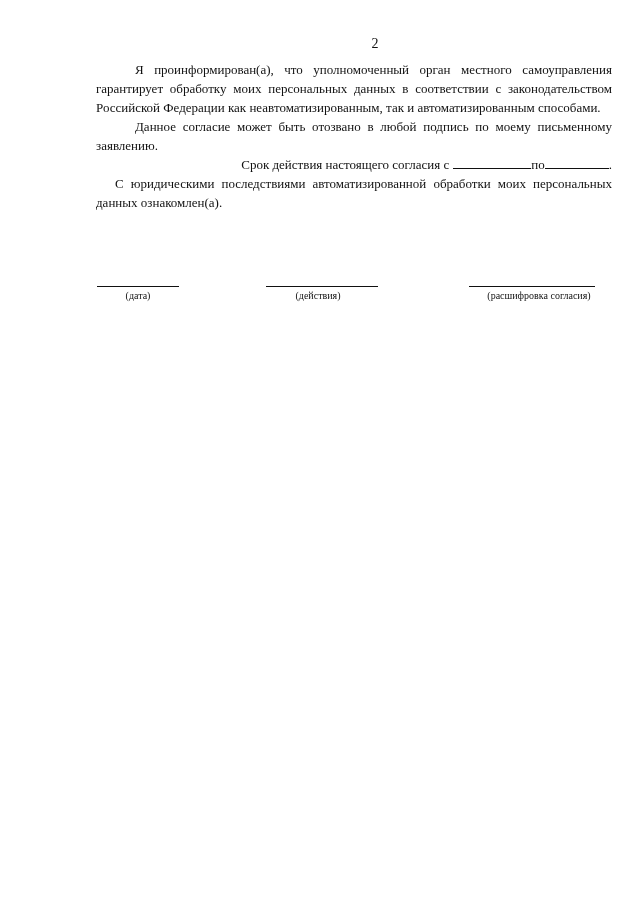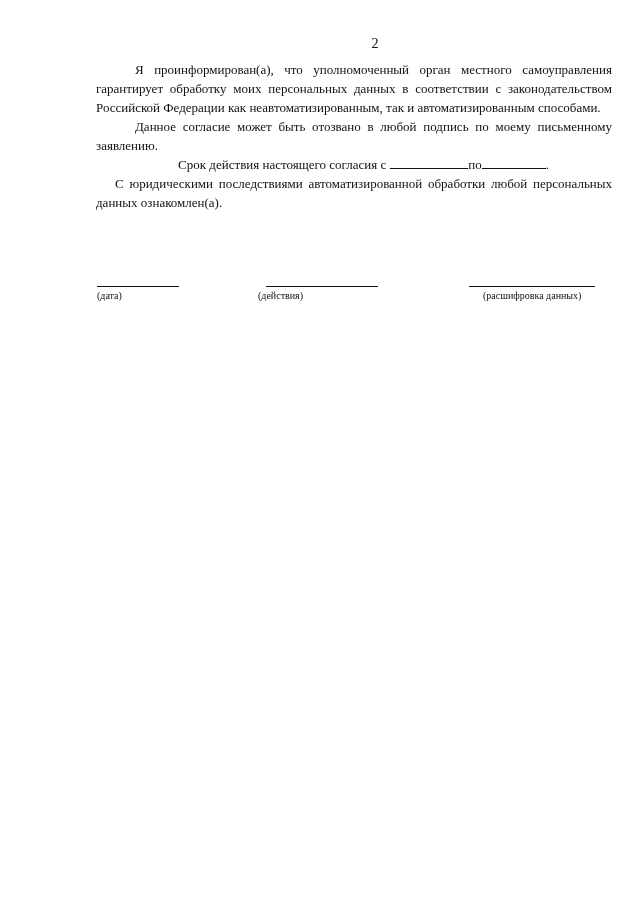--- a/index.html
+++ b/index.html
@@ -46,21 +46,21 @@
       border-bottom: 1px solid #111;
       height: 13px;
       vertical-align: baseline;
     }
     .blank.from { width: 78px; margin-left: 4px; }
     .blank.to { width: 64px; }
     .sig {
       position: absolute;
       top: 286px;
       font-size: 10px;
-      text-align: left;
+      text-align: center;
     }
     .sig .line {
       border-top: 1px solid #111;
       height: 0;
     }
     .sig .caption {
       margin-top: 3px;
       white-space: nowrap;
     }
     #sig-date { left: 97px; width: 82px; }
@@ -70,32 +70,32 @@
     #sig-decode .caption { margin-left: 14px; }
   </style>
 </head>
 <body>
 
 <div class="page-number">2</div>
 
 <div class="body-text">
   <p class="para">Я проинформирован(а), что уполномоченный орган местного самоуправления гарантирует обработку моих персональных данных в соответствии с законодательством Российской Федерации как неавтоматизированным, так и автоматизированным способами.</p>
   <p class="para">Данное согласие может быть отозвано в любой подпись по моему письменному заявлению.</p>
-  <p class="para small-indent" style="text-align:center;">
+  <p class="para small-indent" style="text-align:right;">
     <span>Срок действия настоящего согласия с</span><span class="blank from"></span><span>по</span><span class="blank to"></span><span>.</span>
   </p>
-  <p class="para small-indent">С юридическими последствиями автоматизированной обработки любой персональных данных ознакомлен(а).</p>
+  <p class="para small-indent">С юридическими последствиями автоматизированной обработки моих персональных данных ознакомлен(а).</p>
 </div>
 
 <div class="sig" id="sig-date">
   <div class="line"></div>
   <div class="caption">(дата)</div>
 </div>
 
 <div class="sig" id="sig-signature">
   <div class="line"></div>
   <div class="caption">(действия)</div>
 </div>
 
 <div class="sig" id="sig-decode">
   <div class="line"></div>
-  <div class="caption">(расшифровка данных)</div>
+  <div class="caption">(расшифровка согласия)</div>
 </div>
 
 </body></html>

